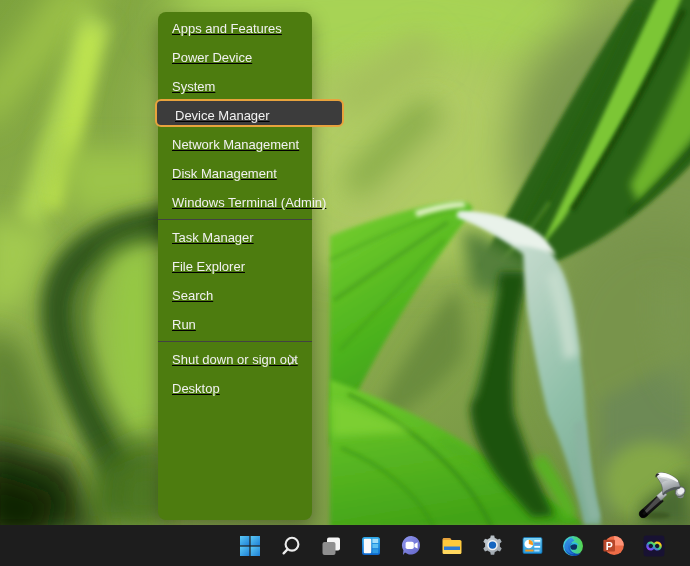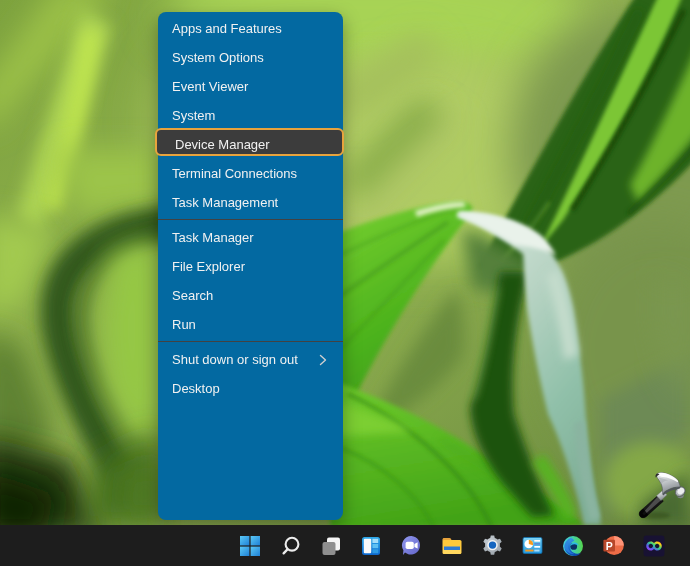--- a/index.html
+++ b/index.html
@@ -1,18 +1,18 @@
 <!DOCTYPE html>
 <html><head>
 <meta charset="utf-8">
 <style>
   html,body{margin:0;padding:0;background:#000;}
   .stage{position:relative;width:690px;height:566px;overflow:hidden;font-family:"Liberation Sans",sans-serif;}
   .bg{position:absolute;left:0;top:0;}
-  .menu{position:absolute;left:158px;top:12px;width:185px;height:508px;background:#0369a1;border-radius:8px;box-sizing:border-box;padding:2px 0;box-shadow:0 6px 18px rgba(0,0,0,.35);}
+  .menu{position:absolute;left:158px;top:12px;width:154px;height:508px;background:#4d7c0f;border-radius:8px;box-sizing:border-box;padding:2px 0;box-shadow:0 6px 18px rgba(0,0,0,.35);text-decoration:underline;}
   .mi{height:29px;line-height:29px;padding-left:14px;font-size:13px;color:#f1f1f1;position:relative;white-space:nowrap;}
   .sep{height:1px;background:#424242;margin:2px 0 3px 0;}
   .hl{position:absolute;left:-3px;top:-2px;width:189px;height:28px;border:2px solid #e8a33d;border-radius:6px;background:#3c3c3c;box-sizing:border-box;z-index:-1;}
   .dm{z-index:1;padding-left:17px;}
   .arrow{position:absolute;right:16px;top:0;color:#cfcfcf;font-size:12px;}
   .tb{position:absolute;left:0;top:525px;width:690px;height:41px;background:#1d1d1d;}
   .icons{position:absolute;left:230px;top:0;height:41px;display:flex;align-items:center;}
   .ic{width:40.4px;height:41px;display:flex;align-items:center;justify-content:center;}
 </style>
 </head>
@@ -115,26 +115,26 @@
  <path d="M459 212 C490 212 520 220 540 235 C546 240 551 247 556 255 C542 249 528 246 515 245 C500 236 478 223 457 215 Z" fill="#e9f2ea" filter="url(#b2)"></path>
  <path d="M558 268 C568 296 574 325 578 355 L564 360 C560 330 554 300 546 276 Z" fill="#c4dccc" filter="url(#b4)"></path>
  <path d="M584 420 C588 455 592 490 600 518 L590 520 C581 488 576 452 574 424 Z" fill="#8ab4a0" filter="url(#b2)"></path>
 
  <path d="M640 505 L690 470 L690 528 L640 528 Z" fill="#4a6a30" filter="url(#b8)"></path>
  <path d="M655 280 L690 280 L690 400 C672 390 660 355 655 318 Z" fill="#7a9750" filter="url(#b14)"></path>
 </svg>
 
 <div class="menu">
   <div class="mi">Apps and Features</div>
-  <div class="mi">System Options</div>
-  <div class="mi">Event Viewer</div>
+  <div class="mi">Power Device</div>
   <div class="mi">System</div>
   <div class="mi dm"><div class="hl"></div>Device Manager</div>
-  <div class="mi">Terminal Connections</div>
-  <div class="mi">Task Management</div>
+  <div class="mi">Network Management</div>
+  <div class="mi">Disk Management</div>
+  <div class="mi">Windows Terminal (Admin)</div>
   <div class="sep"></div>
   <div class="mi">Task Manager</div>
   <div class="mi">File Explorer</div>
   <div class="mi">Search</div>
   <div class="mi">Run</div>
   <div class="sep"></div>
   <div class="mi">Shut down or sign out<span class="arrow"><svg width="8" height="12" viewBox="0 0 8 12" style="margin-top:8.5px">
             <path d="M1.5 1.5 L6.5 6 L1.5 10.5" fill="none" stroke="#cfcfcf" stroke-width="1.4" stroke-linecap="round" stroke-linejoin="round"></path>
           </svg></span></div>
   <div class="mi">Desktop</div>

